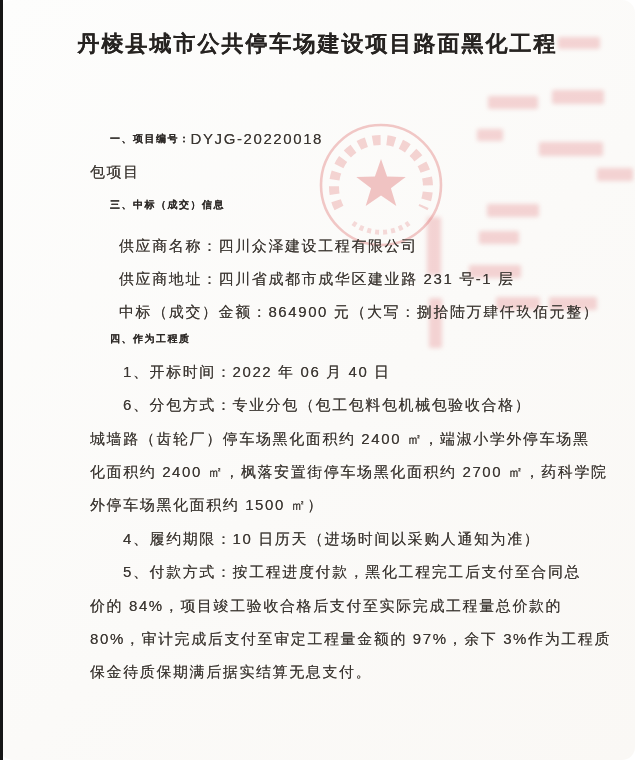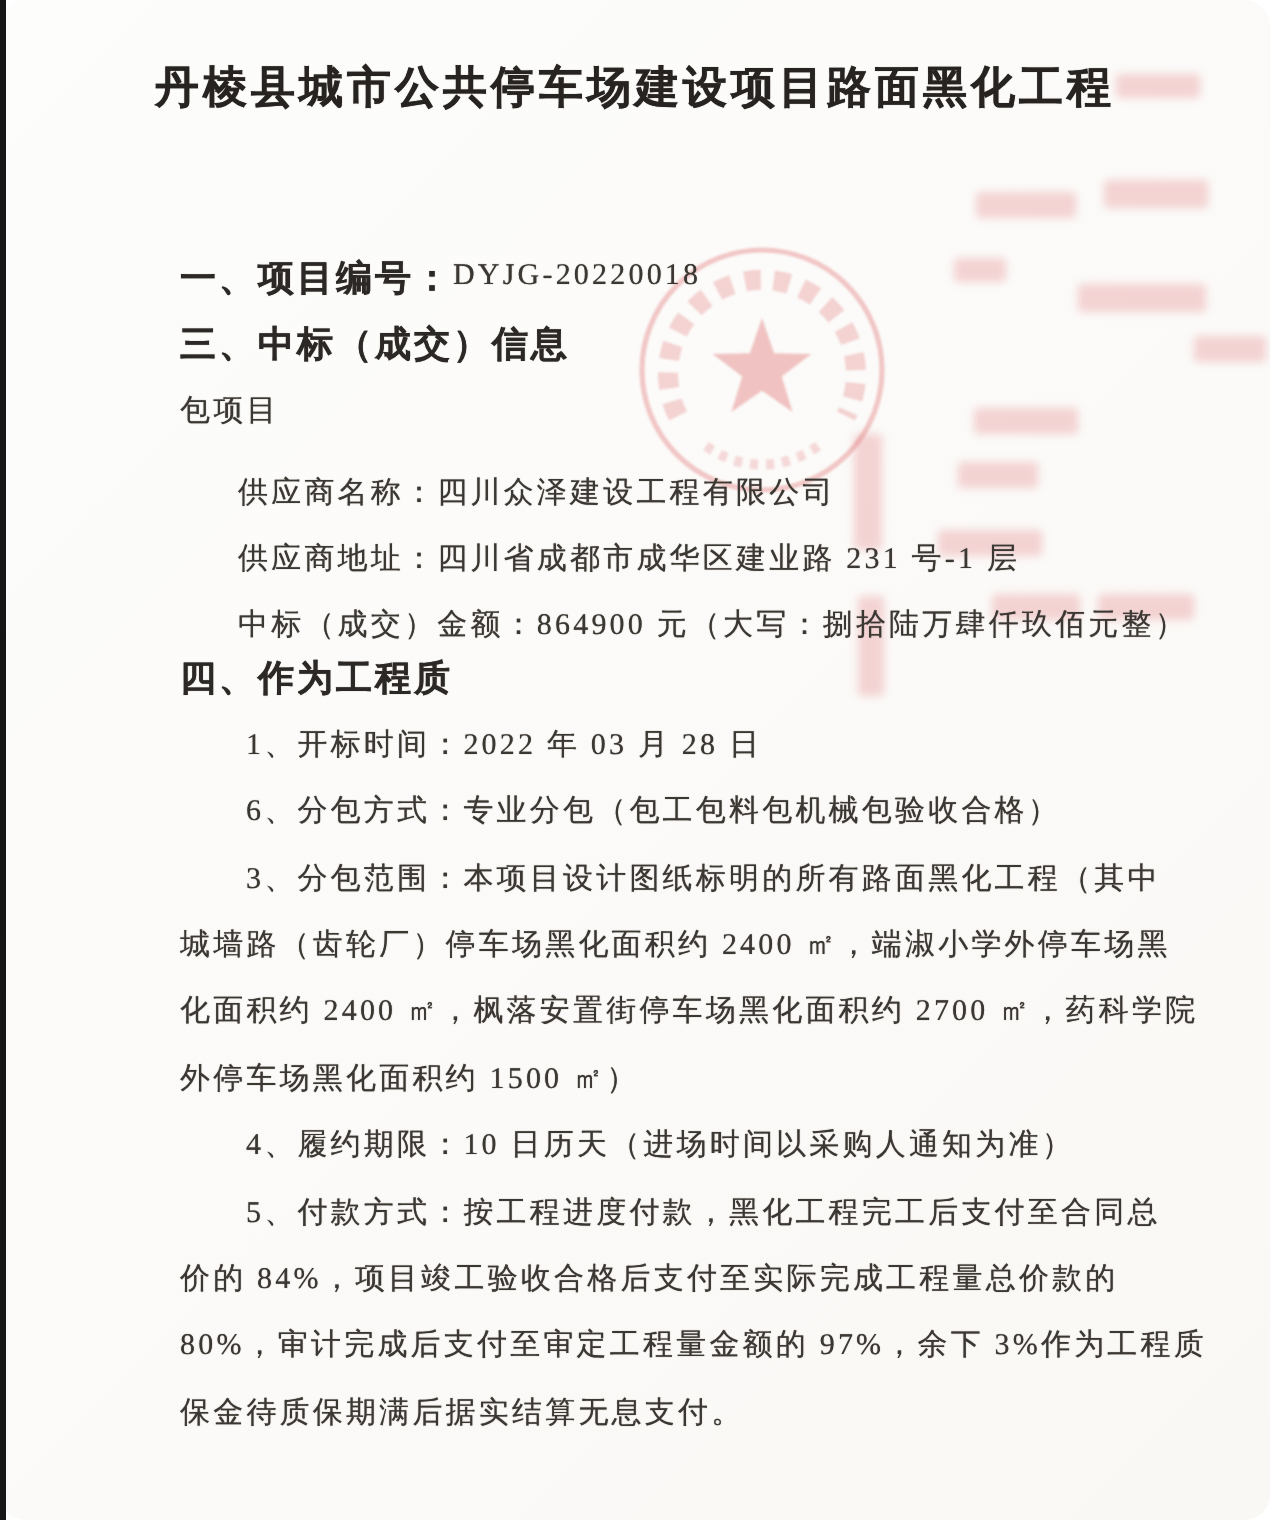--- a/index.html
+++ b/index.html
@@ -41,27 +41,28 @@
     display:flex;align-items:center;
     white-space:nowrap;
     overflow:visible;
   }
   .ind0{padding-left:0;}
   .ind1{padding-left:29px;align-items:flex-end;}
   .ind2{padding-left:33px;}
   .hl{
     font-family:"Liberation Sans", sans-serif;
     font-weight:bold;
-    font-size:18px;
+    font-size:10px;
     letter-spacing:1.5px;
     color:#2b2826;
     text-shadow:0 0 .4px #57504b;
+    margin-left:20px;
   }
   .bv{
-    font-family:Liberation Serif, serif;
+    font-family:Liberation Sans, sans-serif;
     font-size:15px;
     letter-spacing:1.6px;
     color:#3b3733;
     text-shadow:0 0 .5px #6b635c;
   }
   
   .seal{
     position:absolute;left:317px;top:122px;width:128px;height:128px;
     z-index:2;
     opacity:.85;
@@ -123,45 +124,42 @@
   <div class="titleblock">
     <div class="title-line">丹棱县城市公共停车场建设项目路面黑化工程</div>
   </div>
 
   <div class="content">
       <div class="line ind0">
         <span class="hl">一、项目编号：</span>
         <span class="bv">DYJG-20220018</span>
       </div>
       <div class="line ind0">
-        <span class="hl">三、中标（成交）信息</span>
+        <span class="bv">包项目</span>
       </div>
       <div class="line ind0">
-        <span class="bv">包项目</span>
+        <span class="hl">三、中标（成交）信息</span>
       </div>
       <div class="line ind1">
         <span class="bv">供应商名称：四川众泽建设工程有限公司</span>
       </div>
       <div class="line ind1">
         <span class="bv">供应商地址：四川省成都市成华区建业路 231 号-1 层</span>
       </div>
       <div class="line ind1">
         <span class="bv">中标（成交）金额：864900 元（大写：捌拾陆万肆仟玖佰元整）</span>
       </div>
       <div class="line ind0">
         <span class="hl">四、作为工程质</span>
       </div>
       <div class="line ind2">
-        <span class="bv">1、开标时间：2022 年 03 月 28 日</span>
+        <span class="bv">1、开标时间：2022 年 06 月 40 日</span>
       </div>
       <div class="line ind2">
         <span class="bv">6、分包方式：专业分包（包工包料包机械包验收合格）</span>
-      </div>
-      <div class="line ind2">
-        <span class="bv">3、分包范围：本项目设计图纸标明的所有路面黑化工程（其中</span>
       </div>
       <div class="line ind0">
         <span class="bv">城墙路（齿轮厂）停车场黑化面积约 2400 ㎡，端淑小学外停车场黑</span>
       </div>
       <div class="line ind0">
         <span class="bv">化面积约 2400 ㎡，枫落安置街停车场黑化面积约 2700 ㎡，药科学院</span>
       </div>
       <div class="line ind0">
         <span class="bv">外停车场黑化面积约 1500 ㎡）</span>
       </div>

